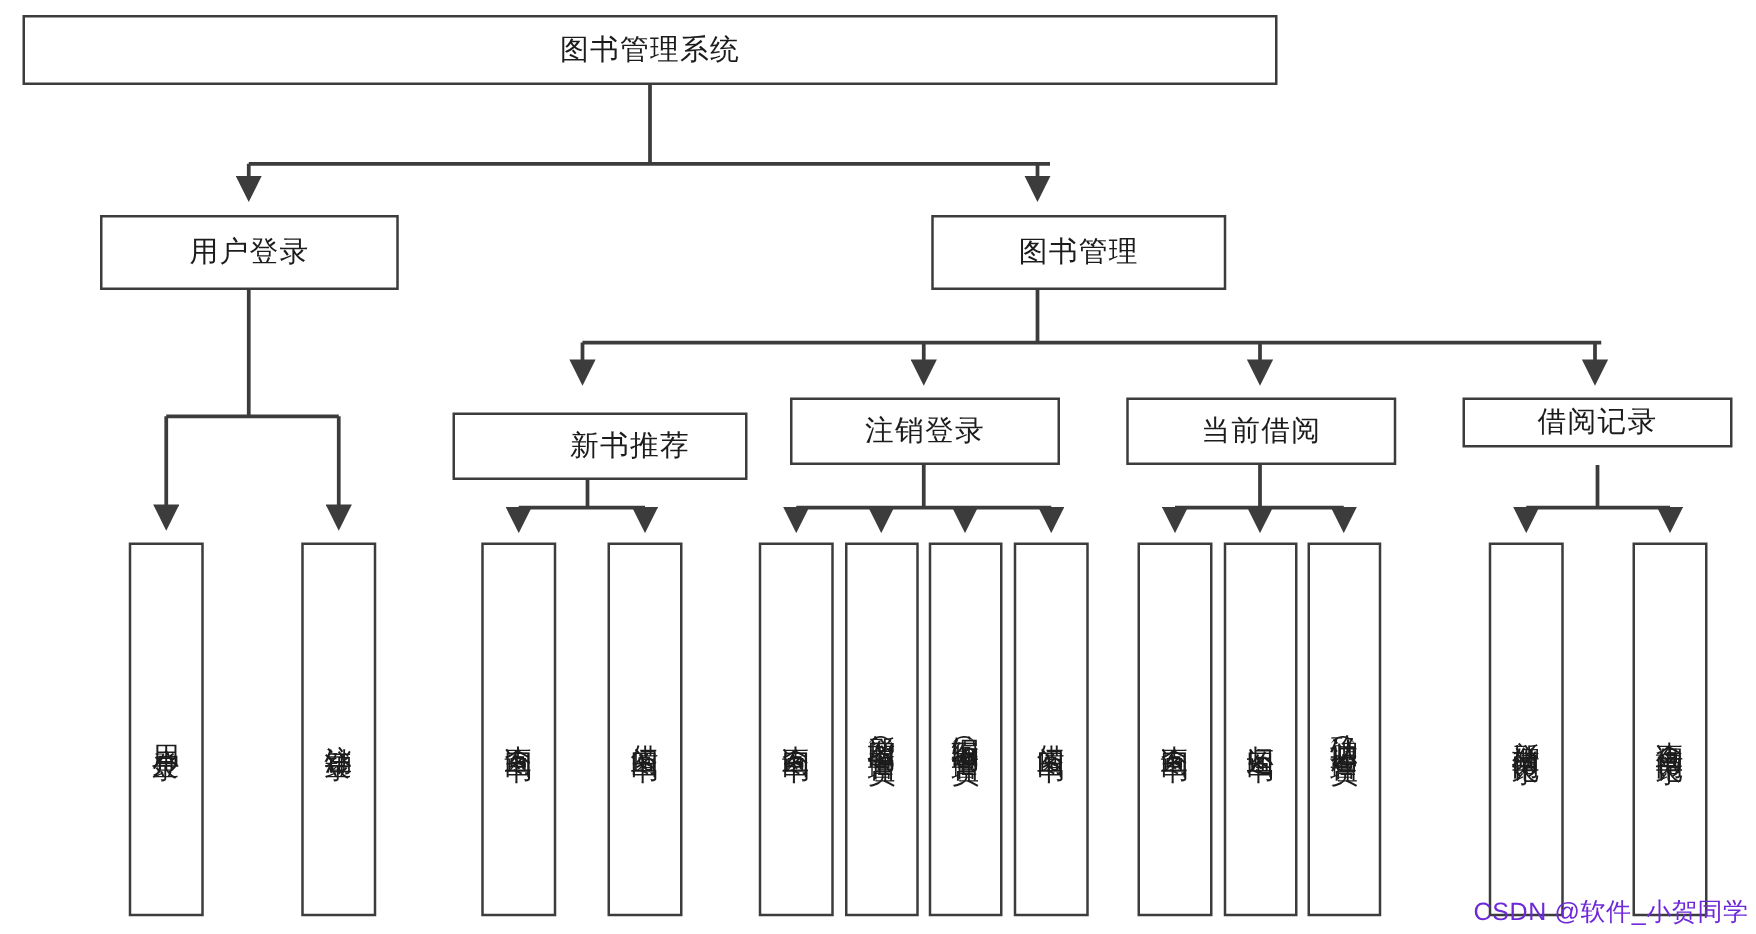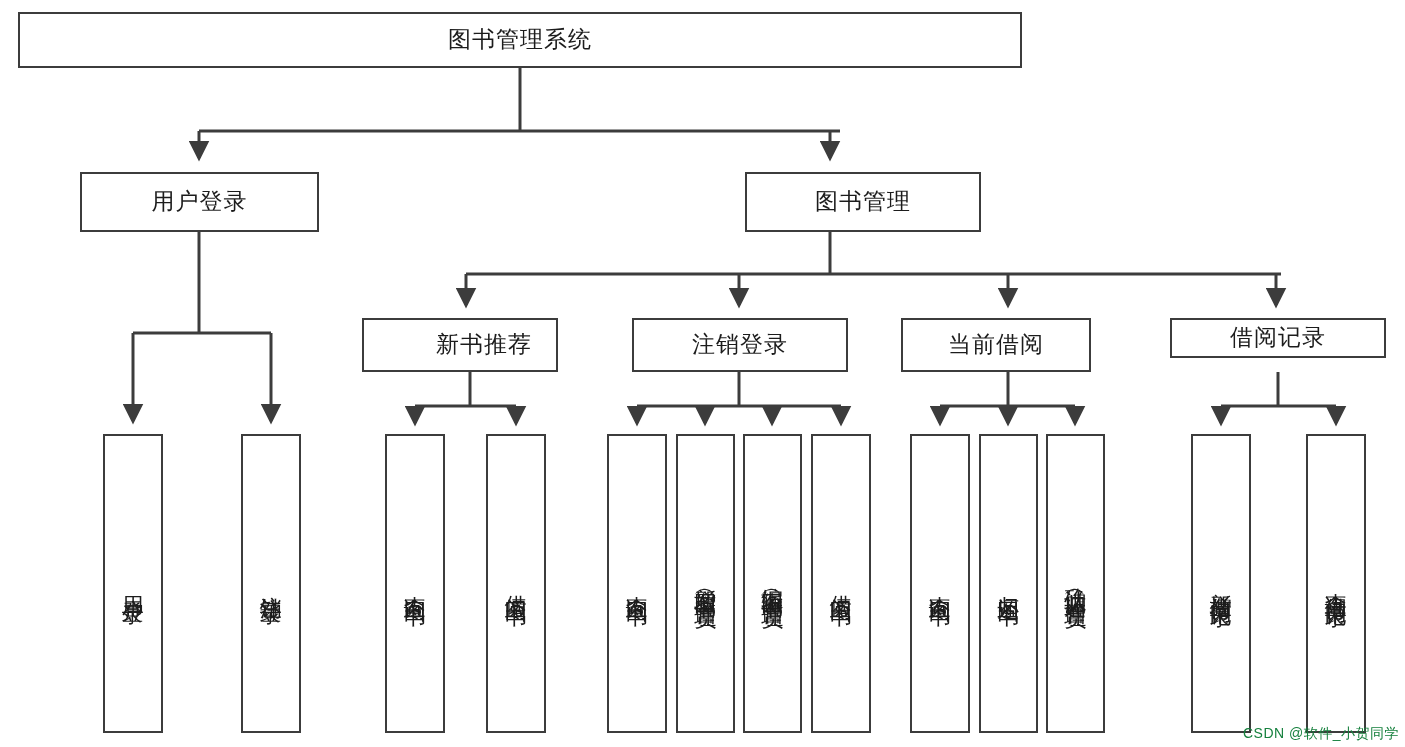--- a/index.html
+++ b/index.html
@@ -51,22 +51,22 @@
   }
   .node.vert .vtext {
     writing-mode: vertical-rl;
     text-orientation: upright;
     white-space: nowrap;
   }
   #watermark {
     position: absolute;
     right: 6px;
     bottom: 4px;
-    font-size: 14px;
-    color: #15803d;
+    font-size: 20px;
+    color: #6d28d9;
     letter-spacing: 0.5px;
     z-index: 3;
     white-space: nowrap;
   }
 </style>
 </head>
 <body>
 
 <div id="canvas">
 
@@ -124,27 +124,27 @@
     <span>图书管理系统</span>
   </div>
 
   <div class="node horiz" style="left:80px; top:172px; width:239px; height:60px;">
     <span>用户登录</span>
   </div>
   <div class="node horiz" style="left:712px; top:172px; width:236px; height:60px;margin-left:33px;">
     <span>图书管理</span>
   </div>
 
-  <div class="node horiz" style="left:362px; top:318px; width:196px; height:54px;padding-left:48px;">
+  <div class="node horiz" style="left:362px; top:330px; width:236px; height:54px;padding-left:48px;">
     <span>新书推荐</span>
   </div>
   <div class="node horiz" style="left:632px; top:318px; width:216px; height:54px;">
     <span>注销登录</span>
   </div>
-  <div class="node horiz" style="left:901px; top:318px; width:190px; height:54px;">
+  <div class="node horiz" style="left:901px; top:318px; width:216px; height:54px;">
     <span>当前借阅</span>
   </div>
   <div class="node horiz" style="left:1170px; top:318px; width:216px; height:40px;">
     <span>借阅记录</span>
   </div>
 
   <div class="node vert" style="left:103px; top:434px; width:60px; height:299px;">
     <span class="vtext">用户登录</span>
   </div>
   <div class="node vert" style="left:241px; top:434px; width:60px; height:299px;">

